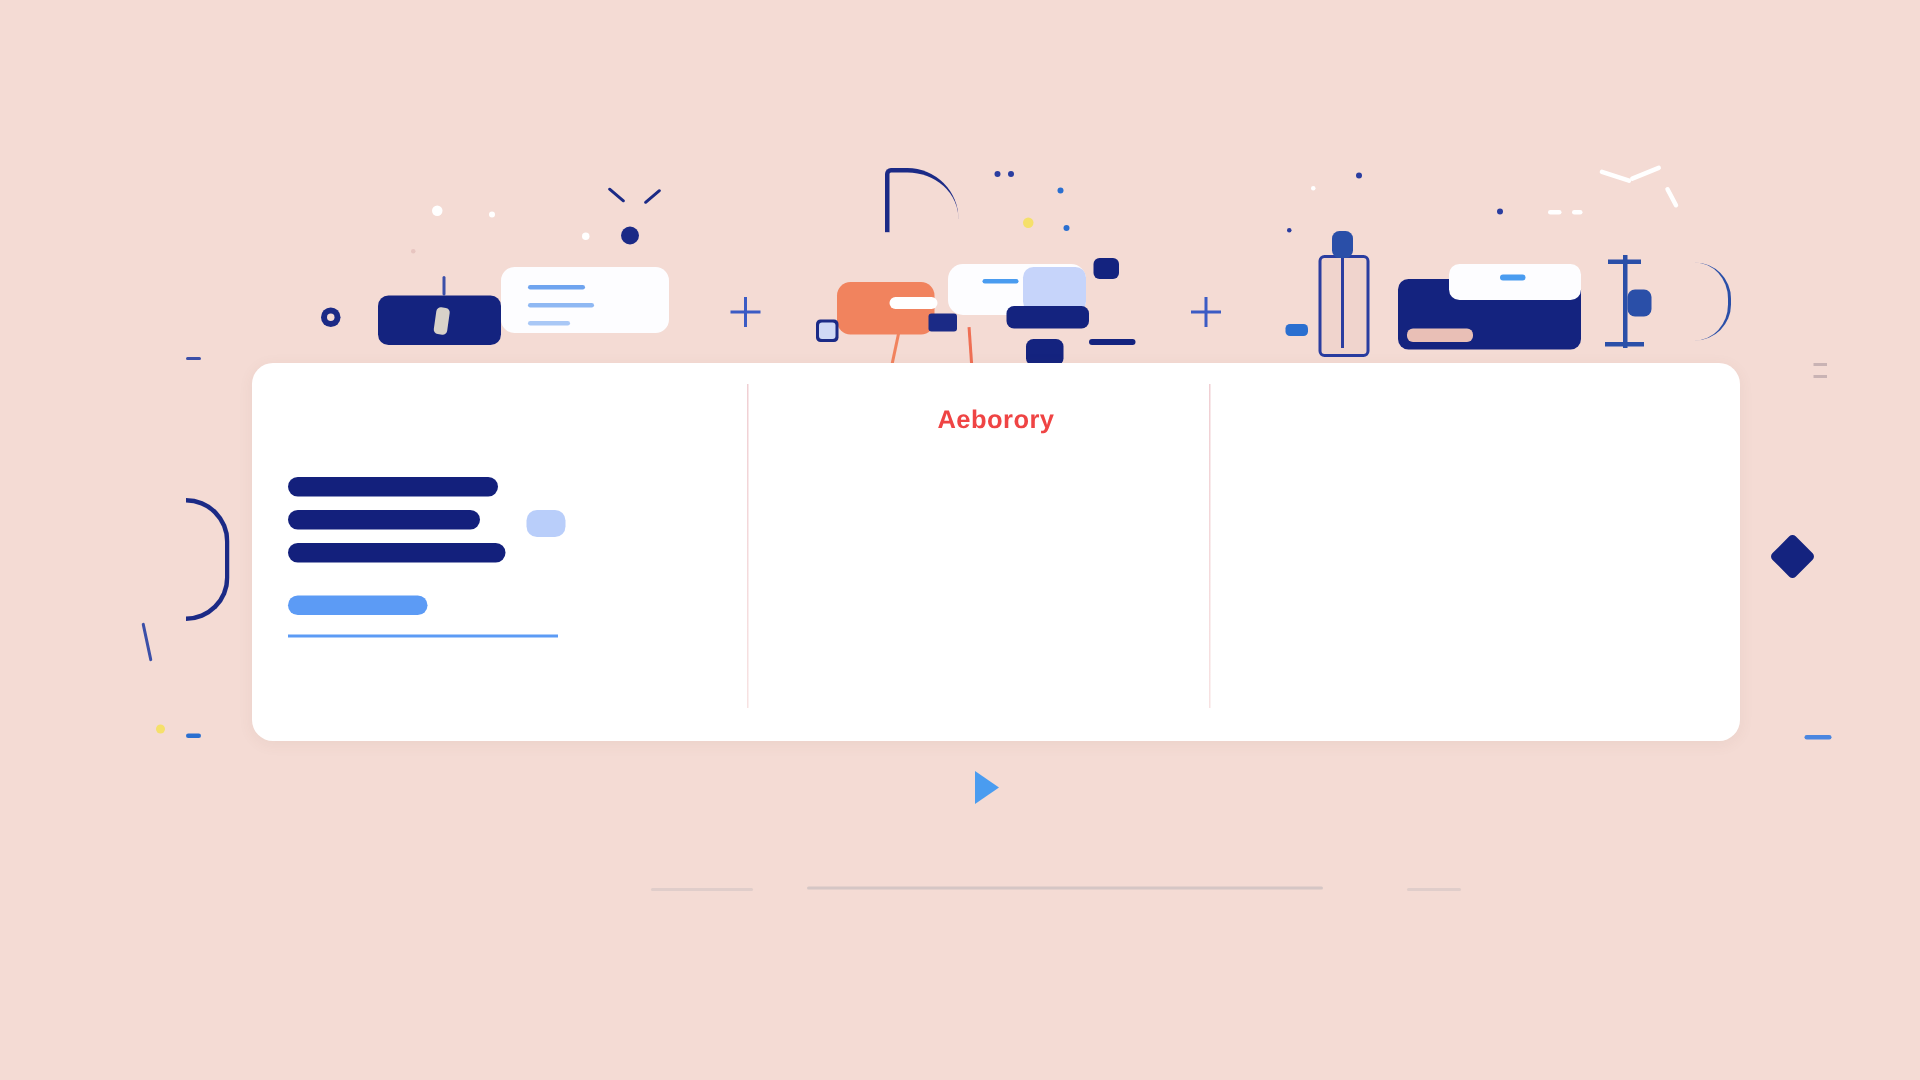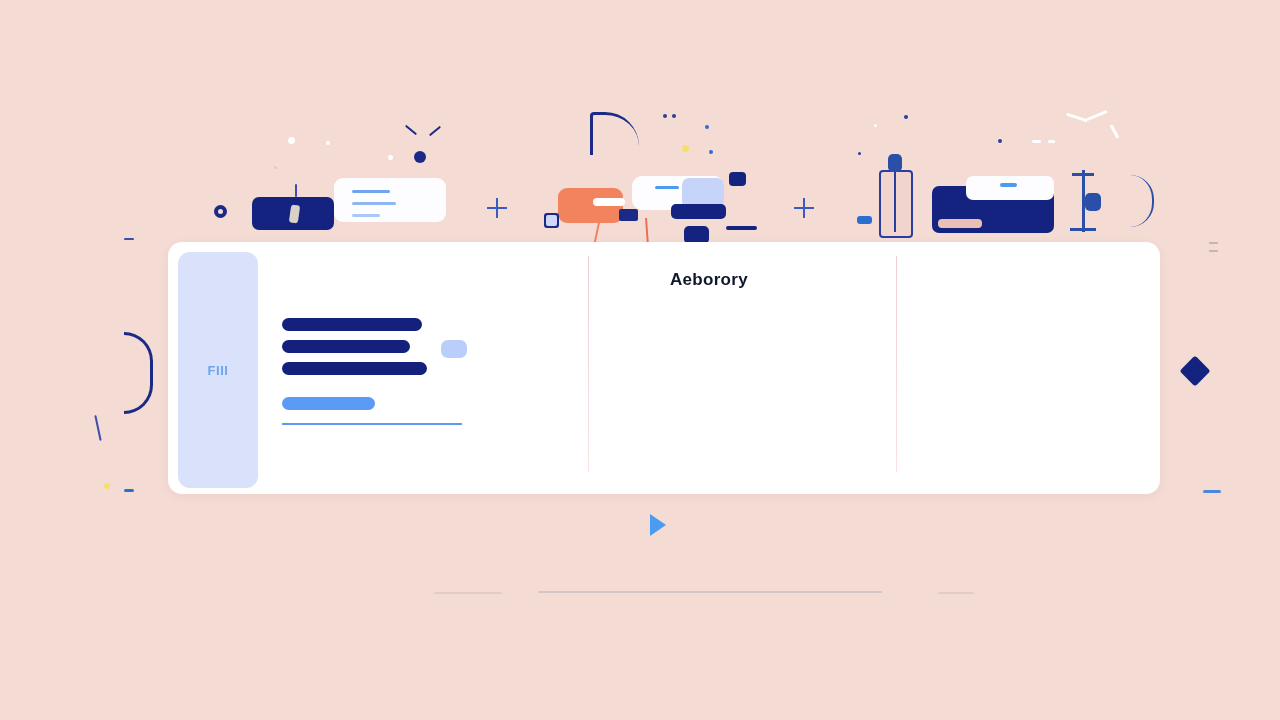--- a/index.html
+++ b/index.html
@@ -37,21 +37,21 @@
     display:flex;flex-direction:column;align-items:center;
   }
   .vdiv{
     position:absolute;top:14px;bottom:22px;width:1px;
     background:linear-gradient(#f0cfd3,#f7e2e2);
   }
   .vdiv.a{left:330px;}
   .vdiv.b{left:638px;}
 
   .panel-title{
-    color:#0f172a;font-size:17px;font-weight:700;
+    color:#ef4444;font-size:17px;font-weight:700;
     letter-spacing:.3px;white-space:nowrap;margin-bottom:4px;
   }
 
   
   .p1-body{width:100%;margin-top:24px;padding-left:12px;
            display:flex;align-items:flex-start;gap:14px;}
   .bars{display:flex;flex-direction:column;gap:9px;}
   .bar{height:13px;background:#13207c;border-radius:99px;}
   .bar.w1{width:140px;}
   .bar.w2{width:128px;}
@@ -194,23 +194,20 @@
   <div class="deco" style="left:97px;top:415px;width:2px;height:26px;background:#3b4fa8;transform:rotate(-12deg);border-radius:2px;"></div>
   <div class="deco dot" style="left:104px;top:483px;width:6px;height:6px;background:#f5e06a;"></div>
   <div class="deco" style="left:124px;top:489px;width:10px;height:3px;background:#2a6fd0;border-radius:2px;"></div>
   <div class="deco" style="left:1184px;top:360px;width:22px;height:22px;background:#14237f;transform:rotate(45deg);border-radius:3px;"></div>
   <div class="deco" style="left:1203px;top:490px;width:18px;height:3px;background:#4a86e0;border-radius:2px;"></div>
   <div class="deco" style="left:1209px;top:242px;width:9px;height:2px;background:#c9b3b4;"></div>
   <div class="deco" style="left:1209px;top:250px;width:9px;height:2px;background:#c9b3b4;"></div>
 
   <div class="card">
 
-    <div class="sidebar">
-      <span class="sidebar-label">FIII</span>
-    </div>
 
     <div class="panels">
       <div class="vdiv a"></div>
       <div class="vdiv b"></div>
 
       <div class="panel">
         <div class="panel-title">Aeborory</div>
         <div class="p1-body">
           <div class="bars">
             <div class="bar w1"></div>

